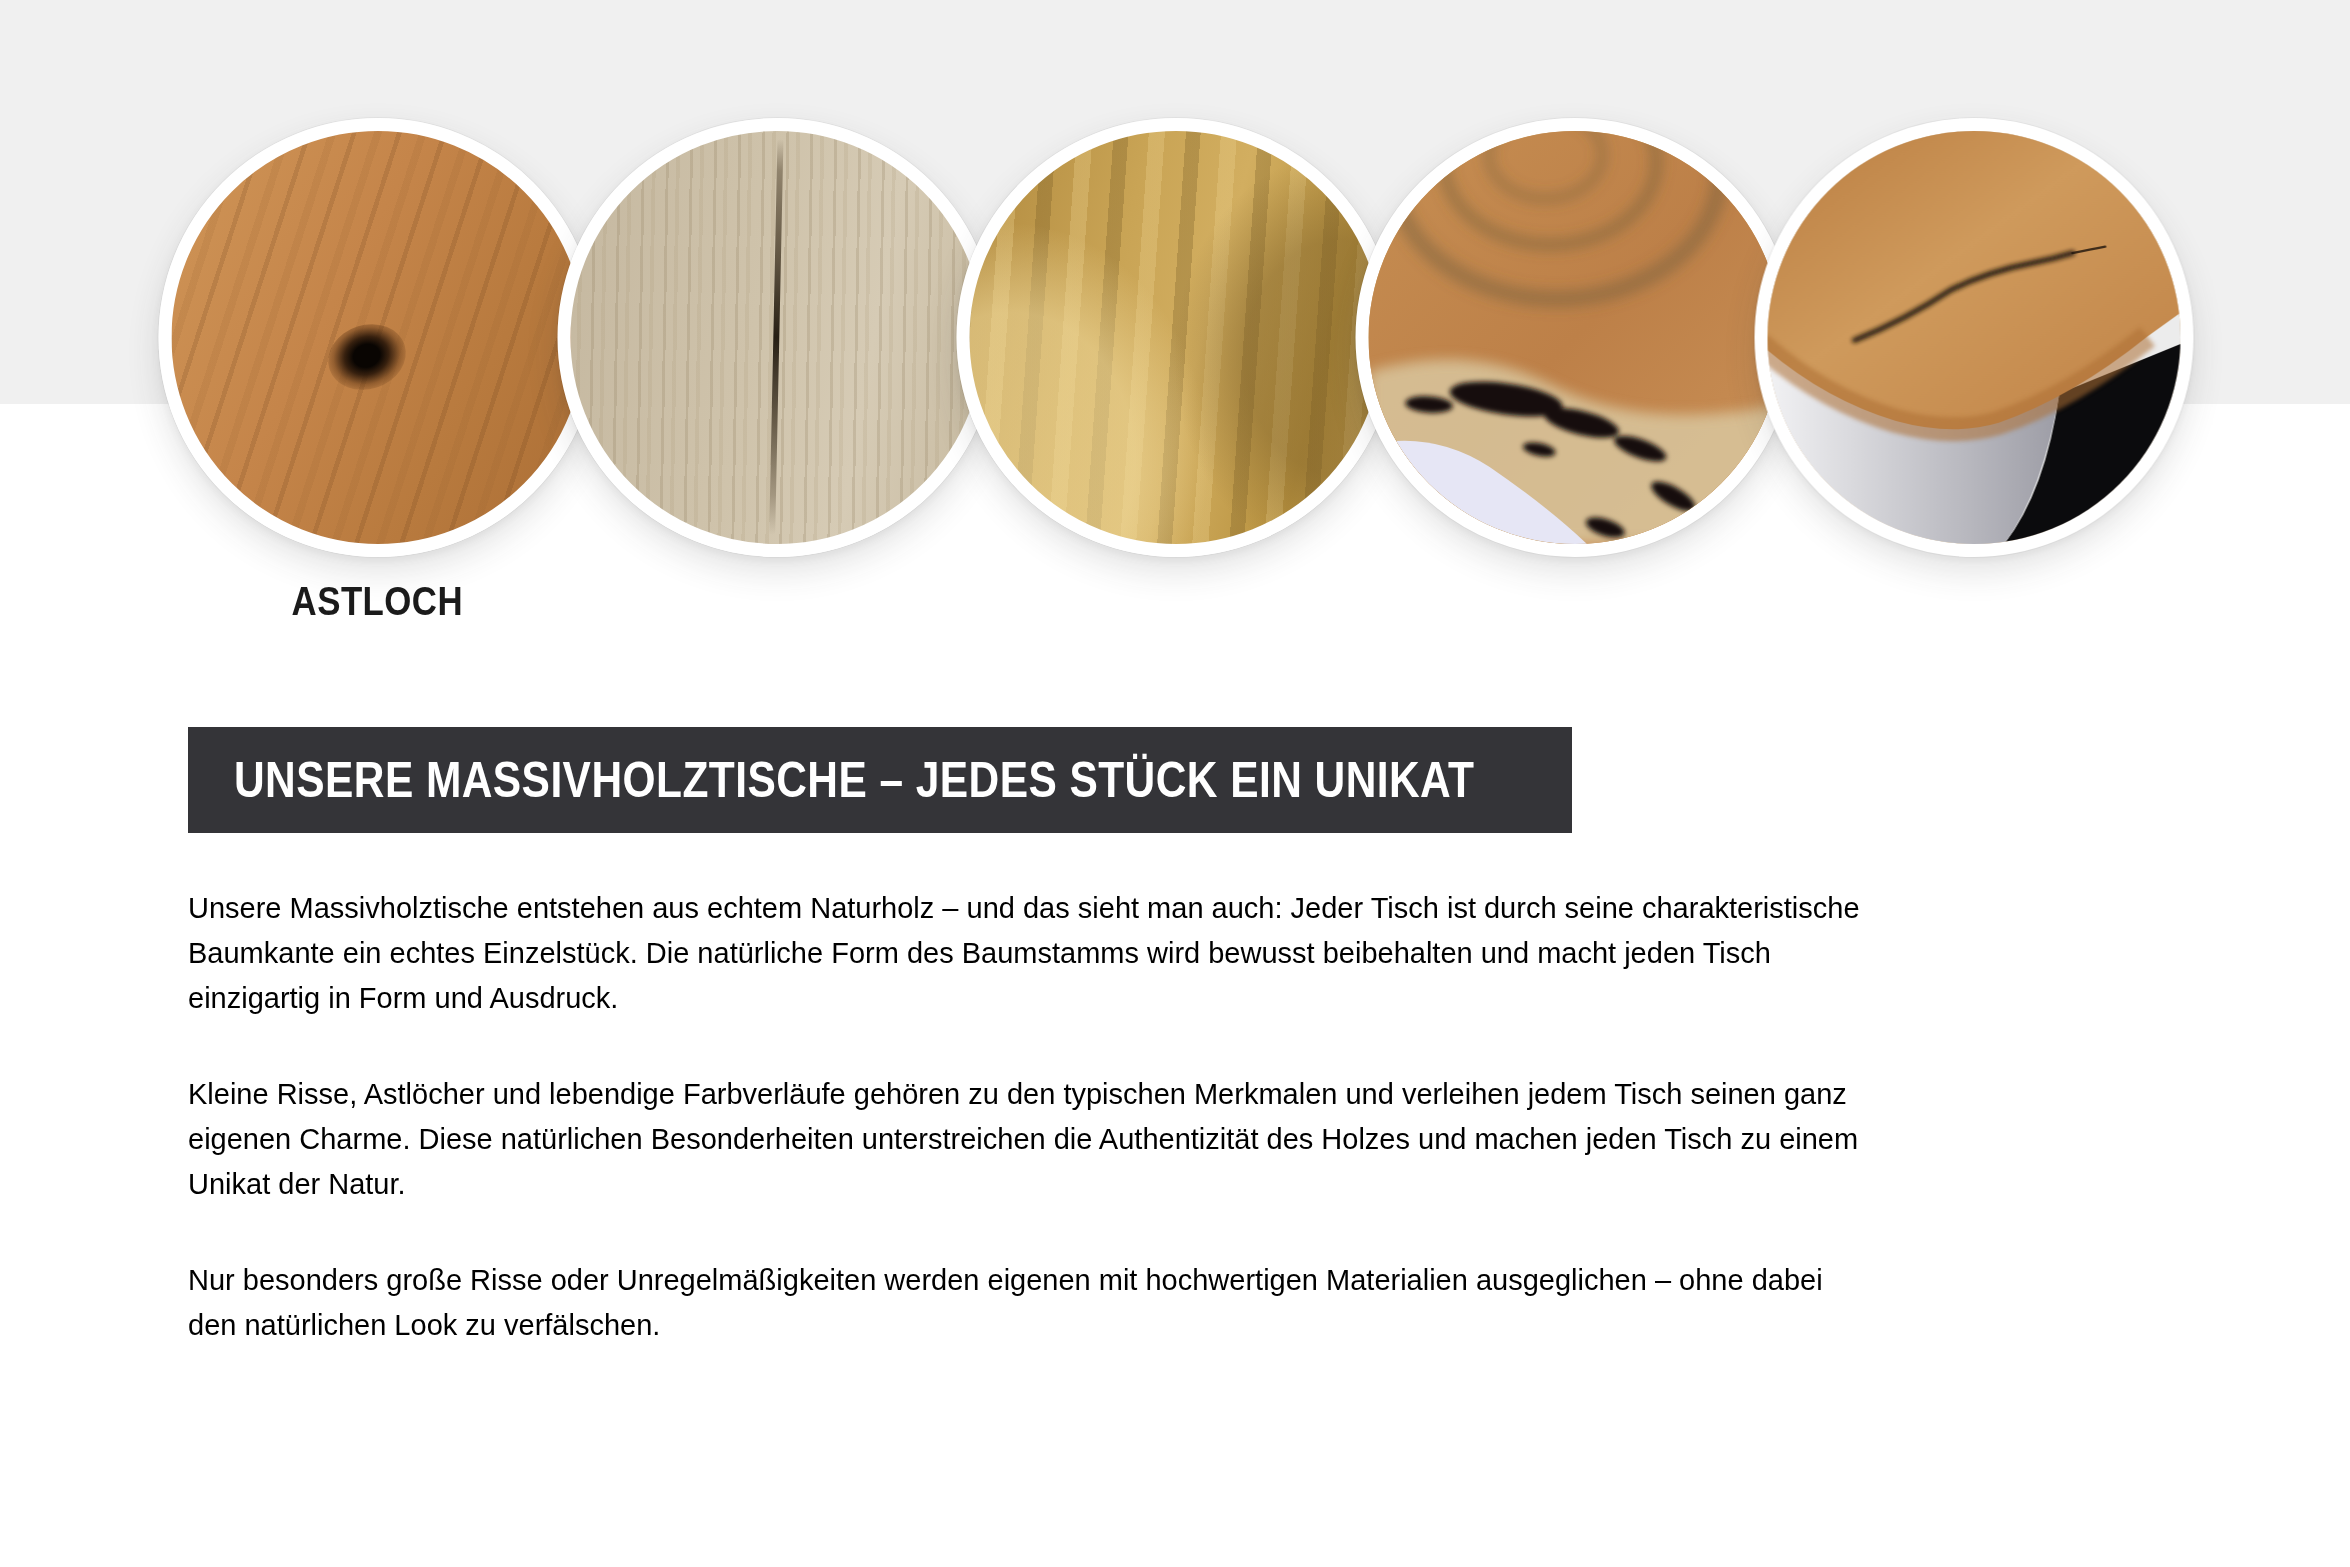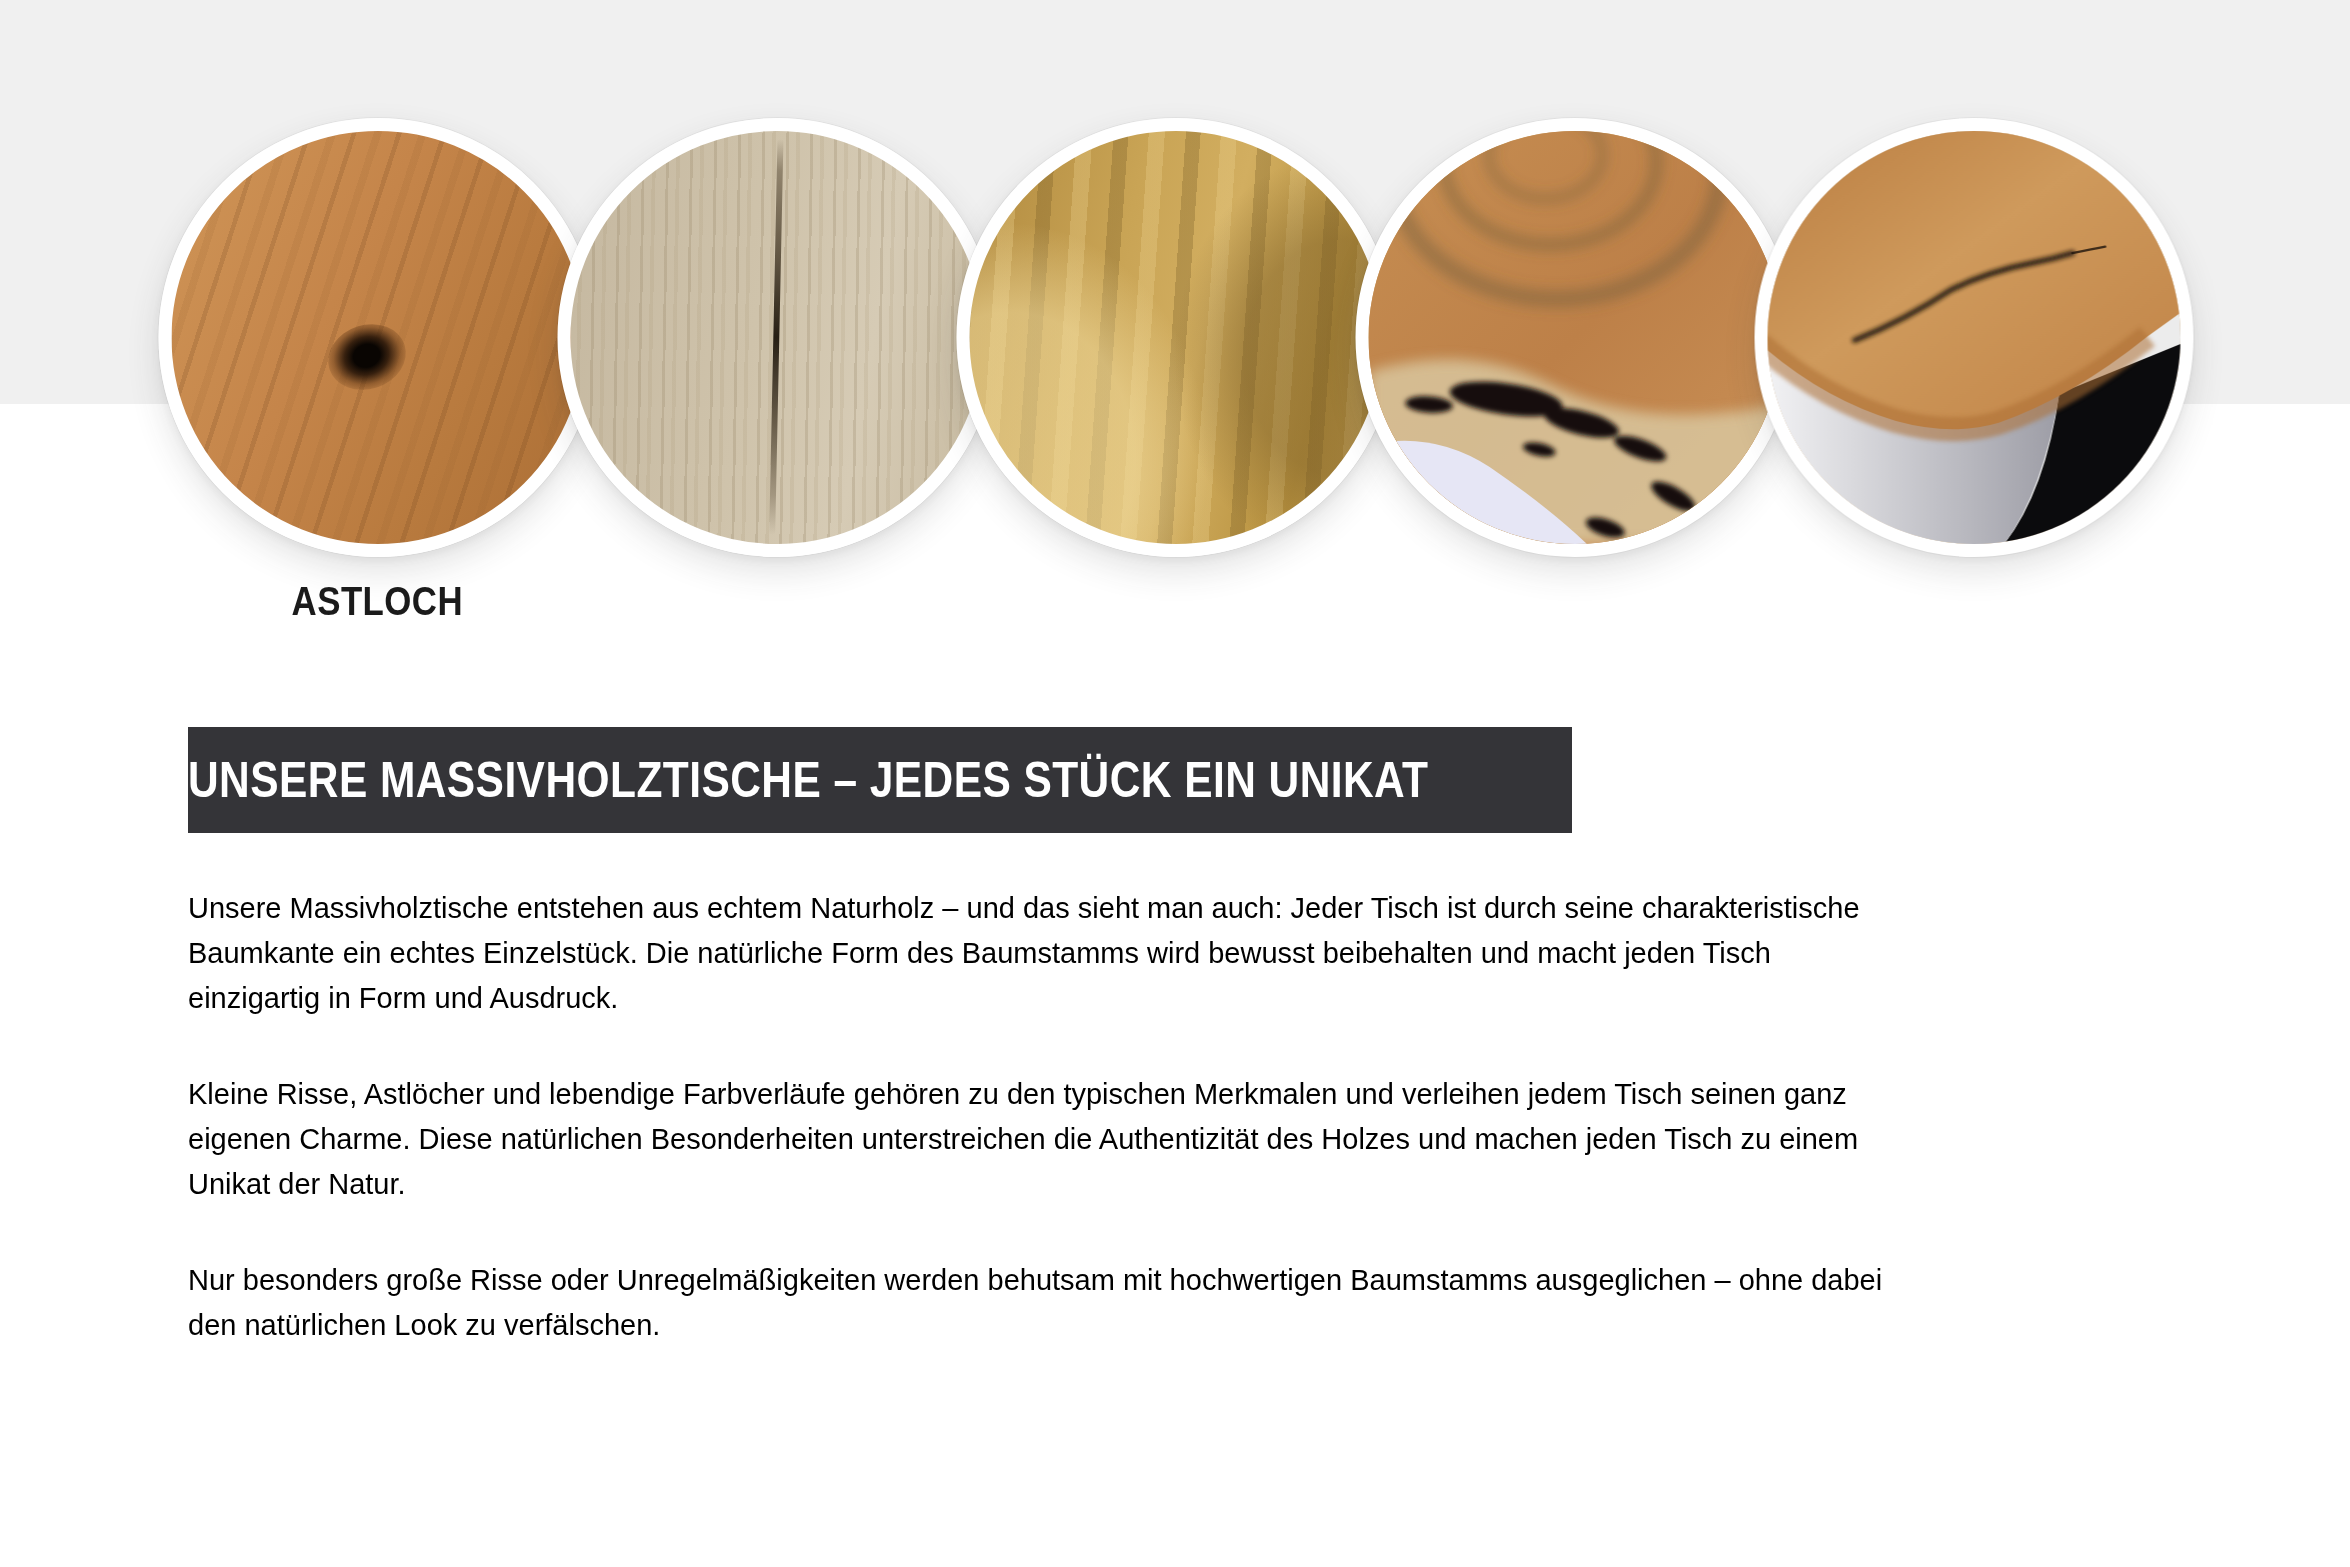--- a/index.html
+++ b/index.html
@@ -118,20 +118,21 @@
     top: 727px;
     width: 1974px;
   }
   .heading-bar {
     box-sizing: border-box;
     width: 1384px;
     height: 106px;
     background: #343438;
     display: flex;
     align-items: center;
+    padding-left: 46px;
     margin-bottom: 53px;
   }
   .heading-bar h2 {
     margin: 0;
     font-size: 50px;
     font-weight: 700;
     letter-spacing: 0.5px;
     color: #ffffff;
     white-space: nowrap;
   }
@@ -243,18 +244,18 @@
       <h2>
         <span class="cond-left">UNSERE MASSIVHOLZTISCHE – JEDES STÜCK EIN UNIKAT</span>
       </h2>
     </div>
     <p>Unsere Massivholztische entstehen aus echtem Naturholz – und das sieht man auch: Jeder Tisch ist durch seine charakteristische
 Baumkante ein echtes Einzelstück. Die natürliche Form des Baumstamms wird bewusst beibehalten und macht jeden Tisch
 einzigartig in Form und Ausdruck.</p>
     <p>Kleine Risse, Astlöcher und lebendige Farbverläufe gehören zu den typischen Merkmalen und verleihen jedem Tisch seinen ganz
 eigenen Charme. Diese natürlichen Besonderheiten unterstreichen die Authentizität des Holzes und machen jeden Tisch zu einem
 Unikat der Natur.</p>
-    <p>Nur besonders große Risse oder Unregelmäßigkeiten werden behutsam mit hochwertigen Baumstamms ausgeglichen – ohne dabei
+    <p>Nur besonders große Risse oder Unregelmäßigkeiten werden eigenen mit hochwertigen Materialien ausgeglichen – ohne dabei
 den natürlichen Look zu verfälschen.</p>
   </section>
 
 </div>
 
 
 </body></html>

